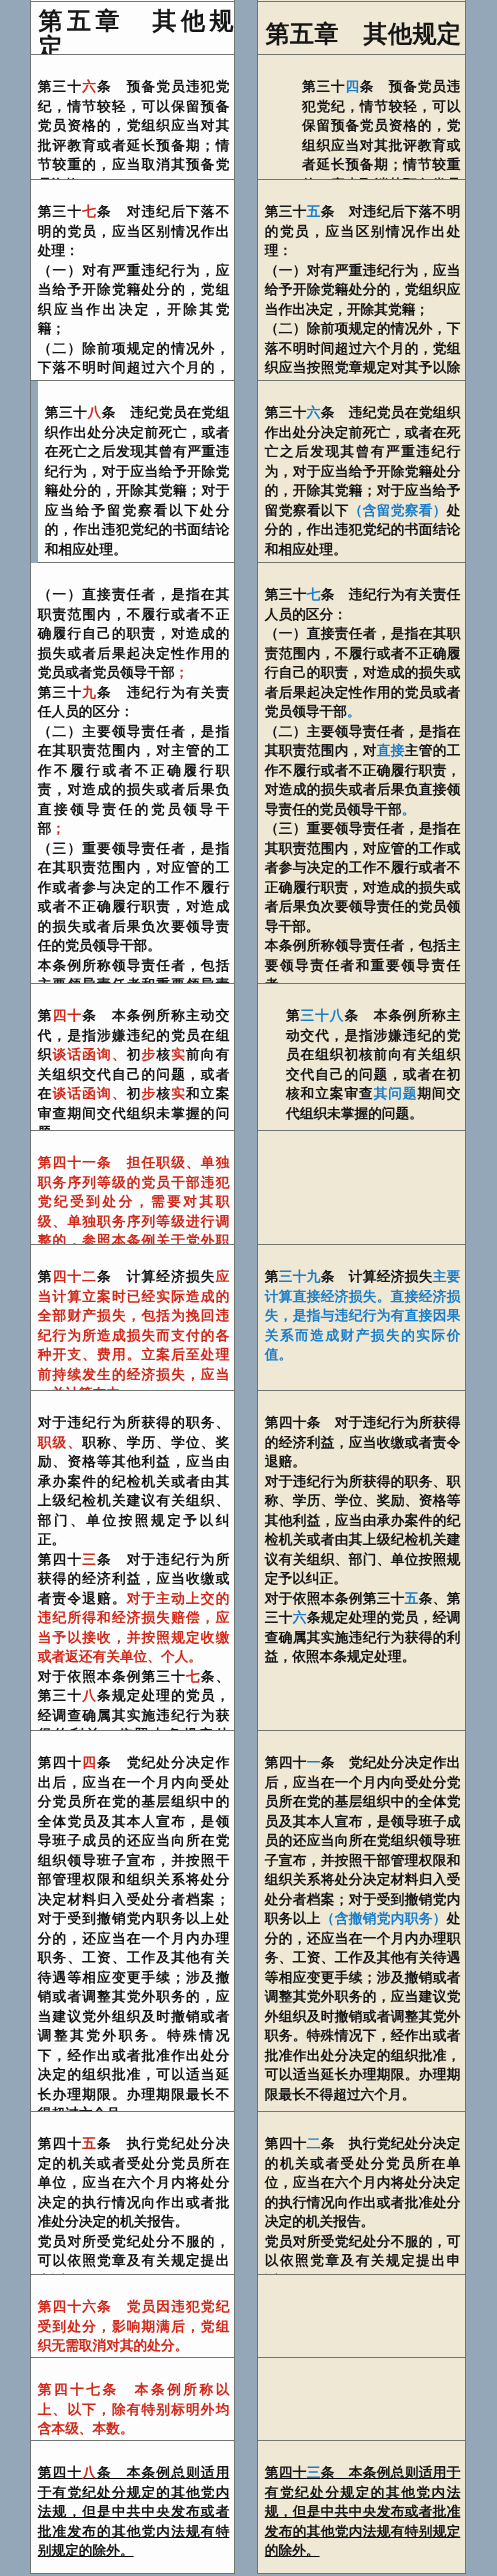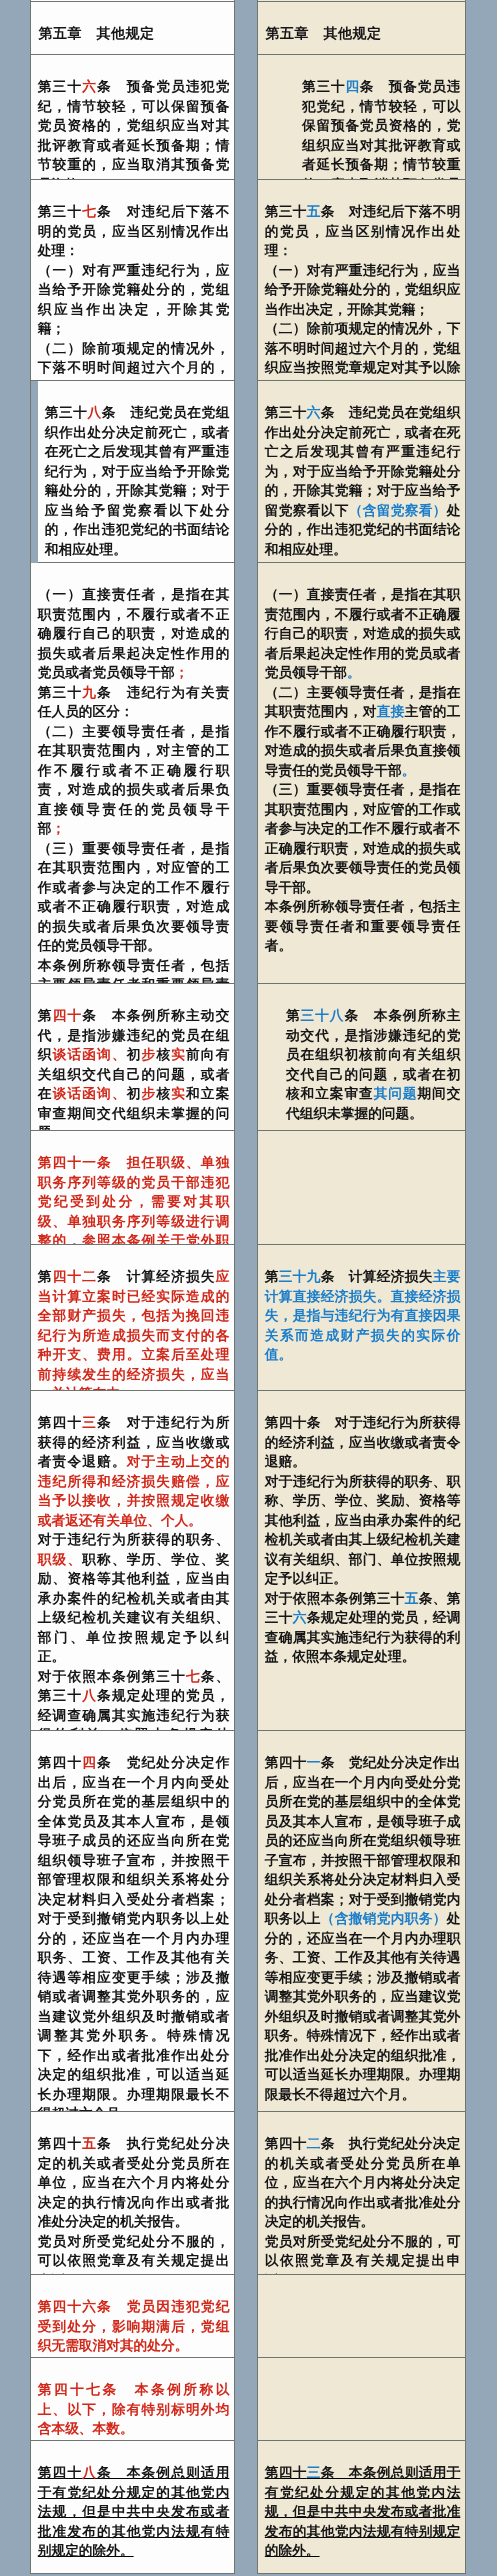--- a/index.html
+++ b/index.html
@@ -9,21 +9,21 @@
   .tbl{position:absolute;top:0;border-left:1.6px solid #6f7670;border-right:1.6px solid #6f7670;}
   #tbl-left{left:30px;width:205px;}
   #tbl-right{left:257px;width:209px;}
   #tbl-left .cell,#tbl-left .sliver{background:#fdfdfd;}
   #tbl-right .cell,#tbl-right .sliver{background:#efe8d5;}
   .sliver{height:2.1px;border-bottom:1.1px solid #6f7670;}
   .cell{border-bottom:1.1px solid #6f7670;padding:22px 4.7px 4.2px 6.8px;overflow:hidden;}
   .cell.header{height:53px;display:flex;align-items:center;padding:0 0 0 7.4px;}
   .cell p{margin:0;font-weight:700;font-size:13.7px;line-height:19.5px;color:#161616;
           text-align:justify;text-justify:inter-ideograph;word-break:break-all;letter-spacing:0px;}
-  .cell.header p{font-size:14px;line-height:1.1;letter-spacing:0.5px;margin-top:12px;}
+  .cell.header p{font-size:24px;line-height:1.1;letter-spacing:0.5px;margin-top:12px;}
   .seg-k{color:#161616;}
   .seg-r{color:#d2281a;}
   .seg-b{color:#1b7ecb;}
 </style>
 </head>
 <body>
 
 <div class="page">
 
   <div class="tbl" id="tbl-left">
@@ -53,22 +53,22 @@
         <div class="cell" style="height: 147px;">
           <p><span class="seg-k">第</span><span class="seg-r">四十</span><span class="seg-k">条　本条例所称主动交代，是指涉嫌违纪的党员在组织</span><span class="seg-r">谈话函询、</span><span class="seg-k">初</span><span class="seg-r">步</span><span class="seg-k">核</span><span class="seg-r">实</span><span class="seg-k">前向有关组织交代自己的问题，或者在</span><span class="seg-r">谈话函询、</span><span class="seg-k">初</span><span class="seg-r">步</span><span class="seg-k">核</span><span class="seg-r">实</span><span class="seg-k">和立案审查期间交代组织未掌握的问题。</span></p>
         </div>
         <div class="cell" style="height: 114px;">
           <p><span class="seg-r">第四十一条　担任职级、单独职务序列等级的党员干部违犯党纪受到处分，需要对其职级、单独职务序列等级进行调整的，参照本条例关于党外职务的规定执行。</span></p>
         </div>
         <div class="cell" style="height: 146px;">
           <p><span class="seg-k">第</span><span class="seg-r">四十二</span><span class="seg-k">条　计算经济损失</span><span class="seg-r">应当计算立案时已经实际造成的全部财产损失，包括为挽回违纪行为所造成损失而支付的各种开支、费用。立案后至处理前持续发生的经济损失，应当一并计算在内。</span></p>
         </div>
         <div class="cell" style="height: 340px;">
+          <p><span class="seg-k">对于违纪行为所获得的职务、</span><span class="seg-r">职级、</span><span class="seg-k">职称、学历、学位、奖励、资格等其他利益，应当由承办案件的纪检机关或者由其上级纪检机关建议有关组织、部门、单位按照规定予以纠正。</span></p>
           <p><span class="seg-k">第四十</span><span class="seg-r">三</span><span class="seg-k">条　对于违纪行为所获得的经济利益，应当收缴或者责令退赔。</span><span class="seg-r">对于主动上交的违纪所得和经济损失赔偿，应当予以接收，并按照规定收缴或者返还有关单位、个人。</span></p>
-          <p><span class="seg-k">对于违纪行为所获得的职务、</span><span class="seg-r">职级、</span><span class="seg-k">职称、学历、学位、奖励、资格等其他利益，应当由承办案件的纪检机关或者由其上级纪检机关建议有关组织、部门、单位按照规定予以纠正。</span></p>
           <p><span class="seg-k">对于依照本条例第三十</span><span class="seg-r">七</span><span class="seg-k">条、第三十</span><span class="seg-r">八</span><span class="seg-k">条规定处理的党员，经调查确属其实施违纪行为获得的利益，依照本条规定处理。</span></p>
         </div>
         <div class="cell" style="height: 381px;">
           <p><span class="seg-k">第四十</span><span class="seg-r">四</span><span class="seg-k">条　党纪处分决定作出后，应当在一个月内向受处分党员所在党的基层组织中的全体党员及其本人宣布，是领导班子成员的还应当向所在党组织领导班子宣布，并按照干部管理权限和组织关系将处分决定材料归入受处分者档案；对于受到撤销党内职务以上处分的，还应当在一个月内办理职务、工资、工作及其他有关待遇等相应变更手续；涉及撤销或者调整其党外职务的，应当建议党外组织及时撤销或者调整其党外职务。特殊情况下，经作出或者批准作出处分决定的组织批准，可以适当延长办理期限。办理期限最长不得超过六个月。</span></p>
         </div>
         <div class="cell" style="height: 163px;">
           <p><span class="seg-k">第四十</span><span class="seg-r">五</span><span class="seg-k">条　执行党纪处分决定的机关或者受处分党员所在单位，应当在六个月内将处分决定的执行情况向作出或者批准处分决定的机关报告。</span></p>
           <p><span class="seg-k">党员对所受党纪处分不服的，可以依照党章及有关规定提出申诉。</span></p>
         </div>
         <div class="cell" style="height: 83px;">
@@ -94,20 +94,21 @@
         </div>
         <div class="cell" style="height: 201px;">
           <p><span class="seg-k">第三十</span><span class="seg-b">五</span><span class="seg-k">条　对违纪后下落不明的党员，应当区别情况作出处理：</span></p>
           <p><span class="seg-k">（一）对有严重违纪行为，应当给予开除党籍处分的，党组织应当作出决定，开除其党籍；</span></p>
           <p><span class="seg-k">（二）除前项规定的情况外，下落不明时间超过六个月的，党组织应当按照党章规定对其予以除名。</span></p>
         </div>
         <div class="cell" style="height: 182px;">
           <p><span class="seg-k">第三十</span><span class="seg-b">六</span><span class="seg-k">条　违纪党员在党组织作出处分决定前死亡，或者在死亡之后发现其曾有严重违纪行为，对于应当给予开除党籍处分的，开除其党籍；对于应当给予留党察看以下</span><span class="seg-b">（含留党察看）</span><span class="seg-k">处分的，作出违犯党纪的书面结论和相应处理。</span></p>
         </div>
         <div class="cell" style="height: 421px;">
+          <p><span class="seg-k">第三十</span><span class="seg-b">七</span><span class="seg-k">条　违纪行为有关责任人员的区分：</span></p>
           <p><span class="seg-k">（一）直接责任者，是指在其职责范围内，不履行或者不正确履行自己的职责，对造成的损失或者后果起决定性作用的党员或者党员领导干部</span><span class="seg-b">。</span></p>
           <p><span class="seg-k">（二）主要领导责任者，是指在其职责范围内，对</span><span class="seg-b">直接</span><span class="seg-k">主管的工作不履行或者不正确履行职责，对造成的损失或者后果负直接领导责任的党员领导干部</span><span class="seg-b">。</span></p>
           <p><span class="seg-k">（三）重要领导责任者，是指在其职责范围内，对应管的工作或者参与决定的工作不履行或者不正确履行职责，对造成的损失或者后果负次要领导责任的党员领导干部。</span></p>
           <p><span class="seg-k">本条例所称领导责任者，包括主要领导责任者和重要领导责任者。</span></p>
         </div>
         <div class="cell" style="height: 147px; padding-left: 28px;">
           <p><span class="seg-k">第</span><span class="seg-b">三十八</span><span class="seg-k">条　本条例所称主动交代，是指涉嫌违纪的党员在组织初核前向有关组织交代自己的问题，或者在初核和立案审查</span><span class="seg-b">其问题</span><span class="seg-k">期间交代组织未掌握的问题。</span></p>
         </div>
         <div class="cell" style="height: 114px;"></div>
         <div class="cell" style="height: 146px;">

